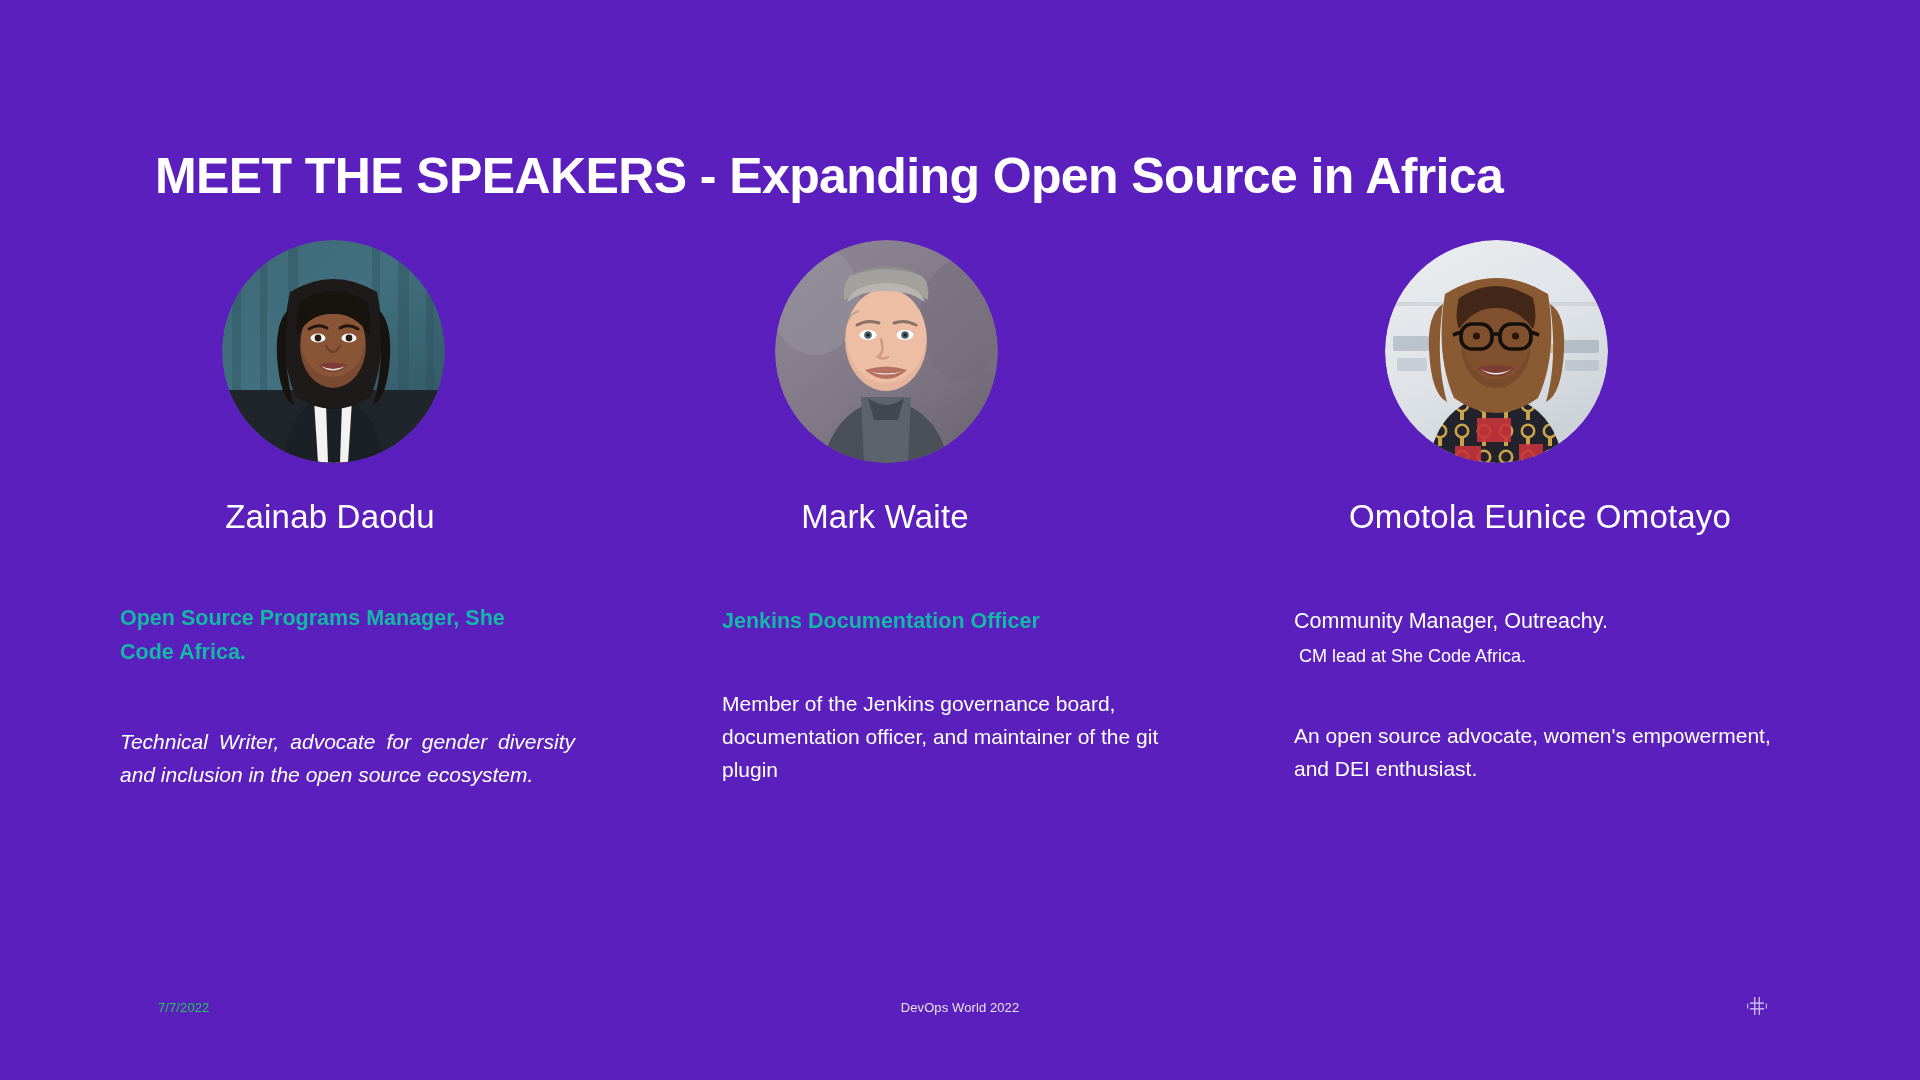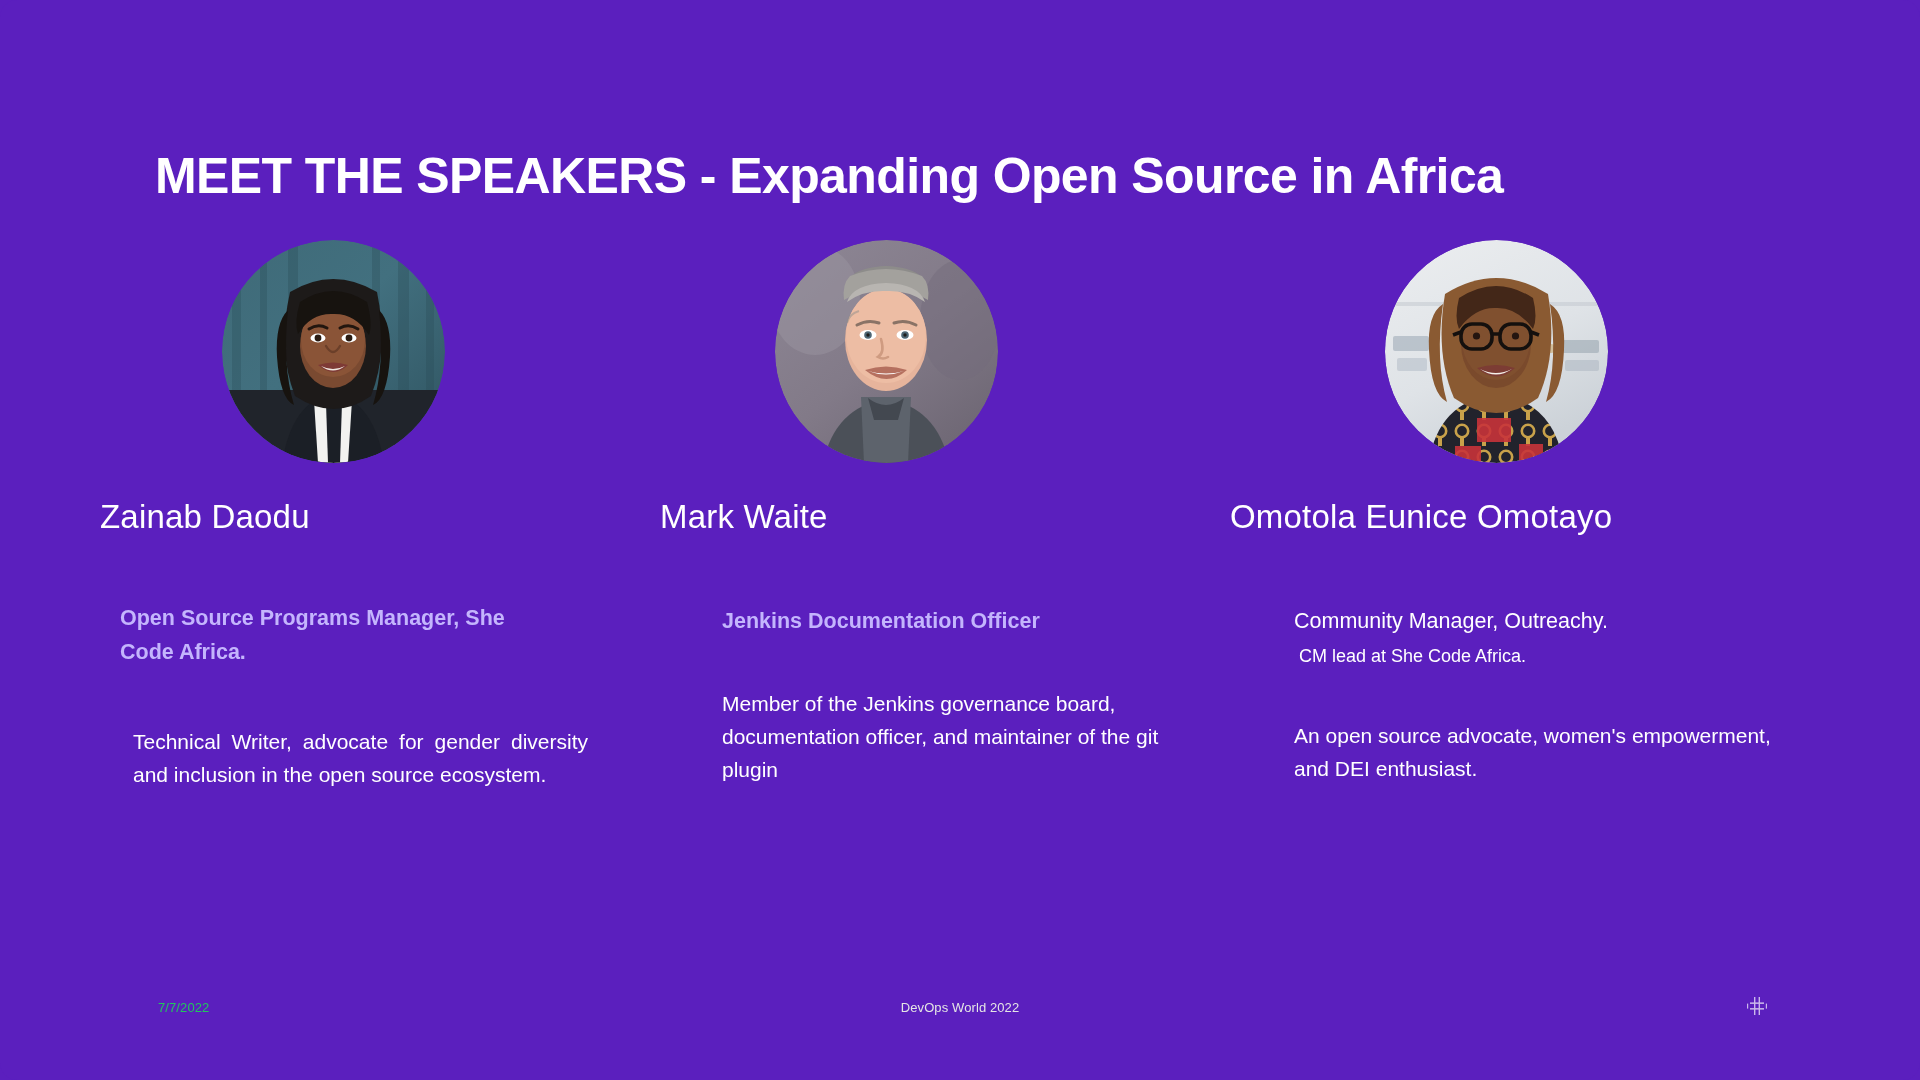--- a/index.html
+++ b/index.html
@@ -66,34 +66,34 @@
   .col-1 .avatar { margin-left: 122px; }
   .col-2 .avatar { margin-left: 115px; }
   .col-3 .avatar { margin-left: 155px; }
 
   .avatar svg { display: block; width: 100%; height: 100%; }
 
   .speaker-name {
     margin-top: 34px;
     font-size: 33px;
     font-weight: normal;
-    text-align: left;
+    text-align: center;
     color: #ffffff;
     letter-spacing: 0.2px;
     line-height: 1.2;
   }
   .col-1 .speaker-name { width: 460px; margin-left: 0px; }
   .col-2 .speaker-name { width: 450px; margin-left: 0px; }
   .col-3 .speaker-name { width: 620px; margin-left: 0px; }
 
   .role {
     font-size: 21.5px;
     font-weight: bold;
     line-height: 1.58;
-    color: #c4b5fd;
+    color: #14b8a6;
   }
   .role-light {
     font-size: 21.5px;
     font-weight: normal;
     line-height: 1.5;
     color: #ffffff;
   }
   .role-sub {
     font-size: 18px;
     font-weight: normal;
@@ -106,21 +106,21 @@
   .bio {
     font-size: 21px;
     font-weight: normal;
     line-height: 1.58;
     color: #ffffff;
   }
   .bio-justify { text-align: justify; }
 
   
   .c1-role { position: absolute; left: 20px; top: 362px; width: 420px; }
-  .c1-bio  { position: absolute; left: 33px; top: 485px; width: 455px; }
+  .c1-bio  { position: absolute; left: 20px; top: 485px; width: 455px; font-style: italic; }
 
   
   .c2-role { position: absolute; left: 62px; top: 365px; width: 450px; }
   .c2-bio  { position: absolute; left: 62px; top: 447px; width: 450px; }
 
   
   .c3-role { position: absolute; left: 64px; top: 365px; width: 500px; }
   .c3-bio  { position: absolute; left: 64px; top: 479px; width: 500px; }
 
   

